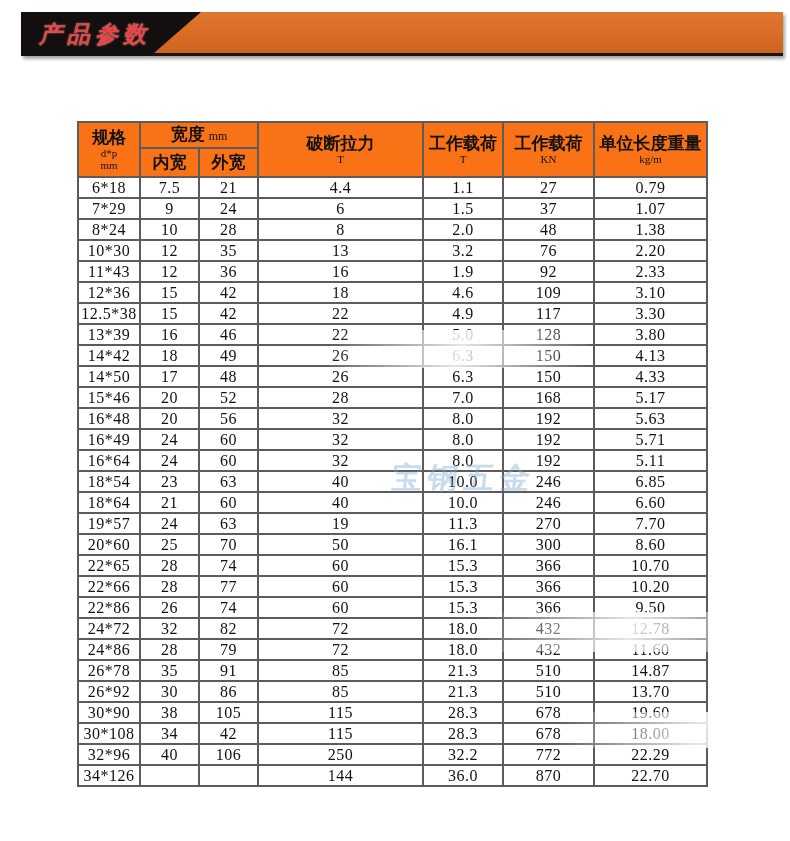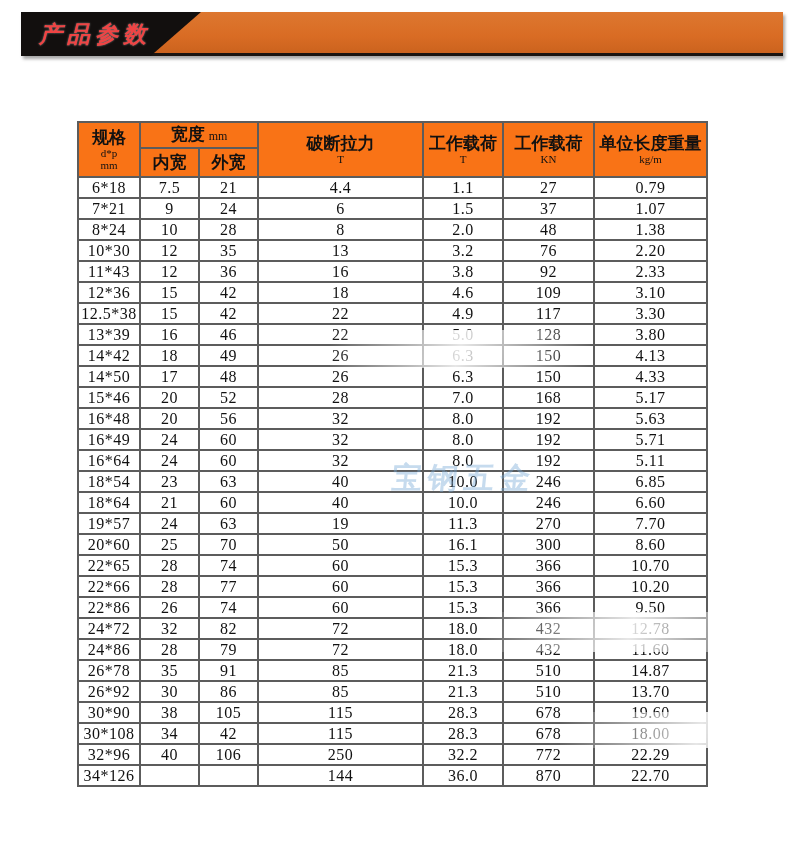--- a/index.html
+++ b/index.html
@@ -203,21 +203,21 @@
         <tr>
           <td>6*18</td>
           <td>7.5</td>
           <td>21</td>
           <td>4.4</td>
           <td>1.1</td>
           <td>27</td>
           <td>0.79</td>
         </tr>
         <tr>
-          <td>7*21</td>
+          <td>7*29</td>
           <td>9</td>
           <td>24</td>
           <td>6</td>
           <td>1.5</td>
           <td>37</td>
           <td>1.07</td>
         </tr>
         <tr>
           <td>8*24</td>
           <td>10</td>
@@ -234,21 +234,21 @@
           <td>13</td>
           <td>3.2</td>
           <td>76</td>
           <td>2.20</td>
         </tr>
         <tr>
           <td>11*43</td>
           <td>12</td>
           <td>36</td>
           <td>16</td>
-          <td>3.8</td>
+          <td>1.9</td>
           <td>92</td>
           <td>2.33</td>
         </tr>
         <tr>
           <td>12*36</td>
           <td>15</td>
           <td>42</td>
           <td>18</td>
           <td>4.6</td>
           <td>109</td>

